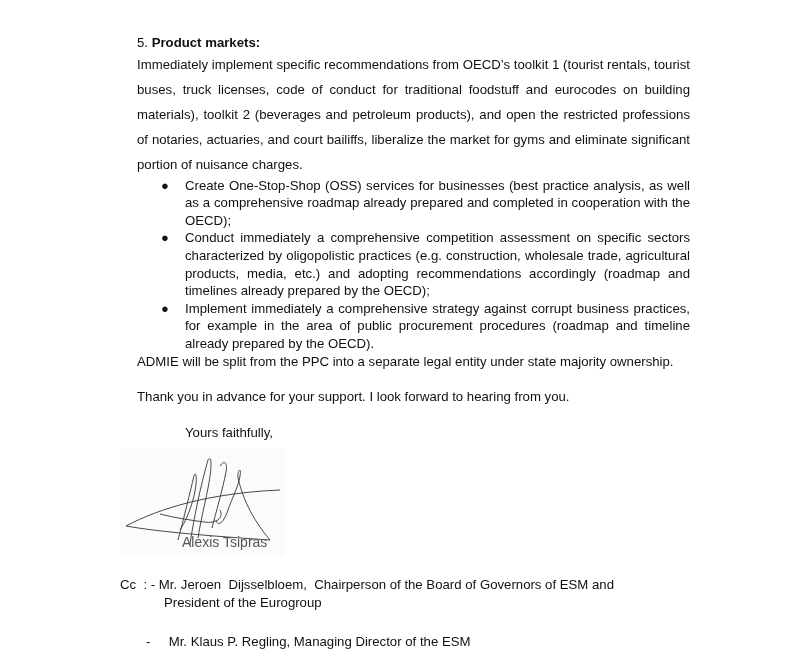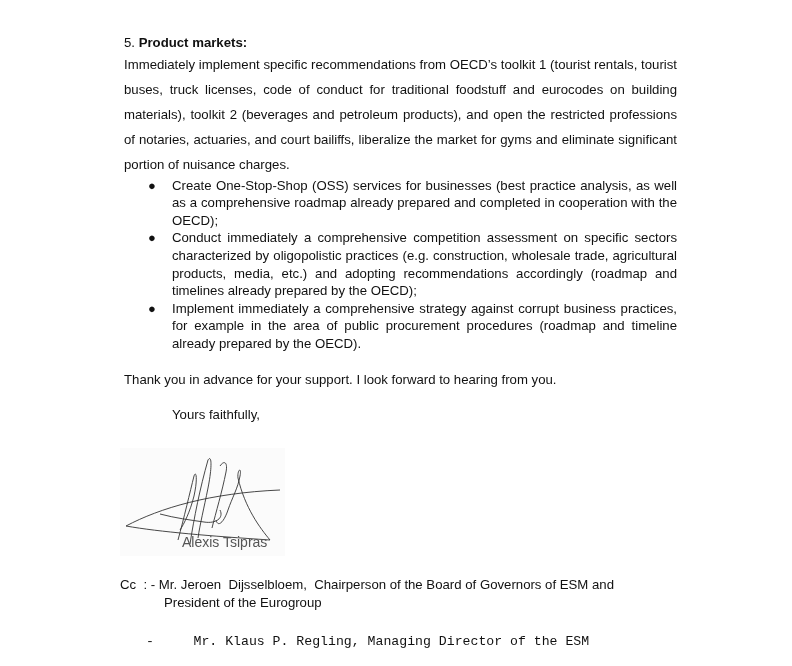--- a/index.html
+++ b/index.html
@@ -2,53 +2,54 @@
 <html><head>
 <meta charset="utf-8">
 <style>
   html, body { margin: 0; padding: 0; background: #ffffff; }
   body {
     width: 792px; height: 666px; position: relative; overflow: hidden;
     font-family: "Liberation Sans", sans-serif;
     color: #111;
     font-size: 13.2px;
   }
-  .page { position: absolute; left: 124px; top: 34px; width: 553px; }
+  .page { position: absolute; left: 137px; top: 34px; width: 553px; }
   .line { line-height: 17.6px; margin: 0; }
   .heading b { font-weight: bold; }
   .para { text-align: justify; line-height: 25px; margin: 0; }
   ul.bullets { list-style: none; margin: 0; padding: 0; }
   ul.bullets li { position: relative; padding-left: 48px; text-align: justify; line-height: 17.6px; }
   ul.bullets li .bullet { position: absolute; left: 24px; top: 0; font-size: 13px; }
   .gap { height: 18px; }
   .closing { margin-left: 48px; }
   .sig {
     position: absolute; left: 120px; top: 448px; width: 165px; height: 108px;
     background: #fbfbfb;
   }
   .sig-name { position: absolute; left: 62px; top: 86px; font-size: 14px; color: #555; }
   .cc { position: absolute; left: 120px; top: 576px; width: 560px; }
   .cc .row { line-height: 17.6px; white-space: pre; }
   .cc .indent { padding-left: 44px; }
-  .cc .second { margin-top: 22px; padding-left: 26px; font-family: Liberation Mono, monospace; }
+  .cc .second { margin-top: 22px; padding-left: 26px; }
 </style>
 </head>
 <body>
 
 <div class="page">
   <p class="line heading">
     <span>5.</span>
     <b>Product markets:</b>
   </p>
   <p class="para">Immediately implement specific recommendations from OECD’s toolkit 1 (tourist rentals, tourist buses, truck licenses, code of conduct for traditional foodstuff and eurocodes on building materials), toolkit 2 (beverages and petroleum products), and open the restricted professions of notaries, actuaries, and court bailiffs, liberalize the market for gyms and eliminate significant portion of nuisance charges.</p>
   <ul class="bullets">
     <li><span class="bullet">●</span><span>Create One-Stop-Shop (OSS) services for businesses (best practice analysis, as well as a comprehensive roadmap already prepared and completed in cooperation with the OECD);</span></li>
     <li><span class="bullet">●</span><span>Conduct immediately a comprehensive competition assessment on specific sectors characterized by oligopolistic practices (e.g. construction, wholesale trade, agricultural products, media, etc.) and adopting recommendations accordingly (roadmap and timelines already prepared by the OECD);</span></li>
     <li><span class="bullet">●</span><span>Implement immediately a comprehensive strategy against corrupt business practices, for example in the area of public procurement procedures (roadmap and timeline already prepared by the OECD).</span></li>
   </ul>
+  <p class="line">ADMIE will be split from the PPC into a separate legal entity under state majority ownership.</p>
   <div class="gap"></div>
   <p class="line">Thank you in advance for your support. I look forward to hearing from you.</p>
   <div class="gap"></div>
   <p class="line closing">Yours faithfully,</p>
 </div>
 
 <div class="sig">
   <svg width="165" height="108" viewBox="0 0 165 108">
     <path d="M6 78 C40 60, 90 45, 160 42" fill="none" stroke="#333" stroke-width="0.9"></path>
     <path d="M6 78 C40 84, 90 88, 150 92 C140 80, 125 60, 118 30 C117 22, 122 18, 120 28 C118 40, 112 50, 108 62 C104 74, 98 80, 96 72" fill="none" stroke="#333" stroke-width="0.9"></path>

